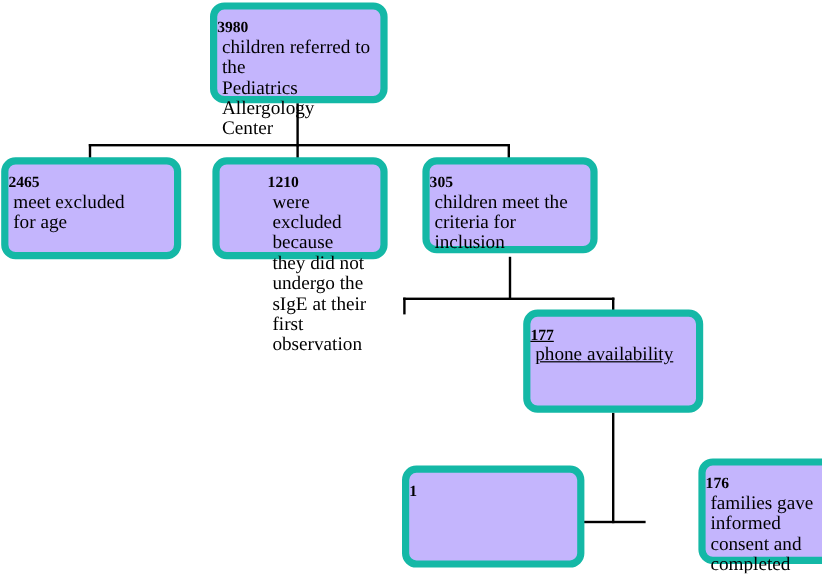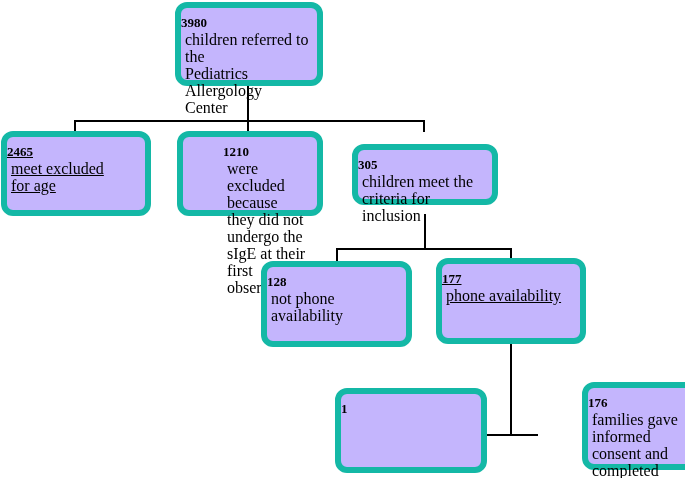--- a/index.html
+++ b/index.html
@@ -69,44 +69,40 @@
   <div class="edge v" style="left:510px; top:344px; height:92px;"></div>
   <div class="edge h" style="left:486px; top:434px; width:52px;"></div>
 
   <div class="node" style="left:175px; top:2px; width:148px; height:84px;">
     <span class="count">3980</span>
     <span class="label">children referred to the
 Pediatrics Allergology
 Center</span>
   </div>
 
-  <div class="node" style="left:1px; top:131px; width:150px; height:85px;text-decoration:underline;">
+  <div class="node" style="left:1px; top:131px; width:150px; height:85px;">
     <span class="count">2465</span>
     <span class="label">meet excluded
 for age</span>
   </div>
 
   <div class="node" style="left:177px; top:131px; width:146px; height:85px;padding-left:40px;">
     <span class="count">1210</span>
     <span class="label">were excluded because
 they did not undergo the
 sIgE at their first
 observation</span>
   </div>
 
-  <div class="node" style="left:352px; top:144px; width:146px; height:61px;">
+  <div class="node" style="left:352px; top:131px; width:146px; height:80px;">
     <span class="count">305</span>
     <span class="label">children  meet the
 criteria for inclusion</span>
   </div>
 
-  <div class="node" style="left:261px; top:261px; width:151px; height:86px;">
-    <span class="count">128</span>
-    <span class="label">not phone availability</span>
-  </div>
 
   <div class="node" style="left:436px; top:258px; width:150px; height:86px;text-decoration:underline;">
     <span class="count">177</span>
     <span class="label">phone availability</span>
   </div>
 
   <div class="node" style="left:335px; top:388px; width:152px; height:85px;">
     <span class="count">1</span>
   </div>
 

